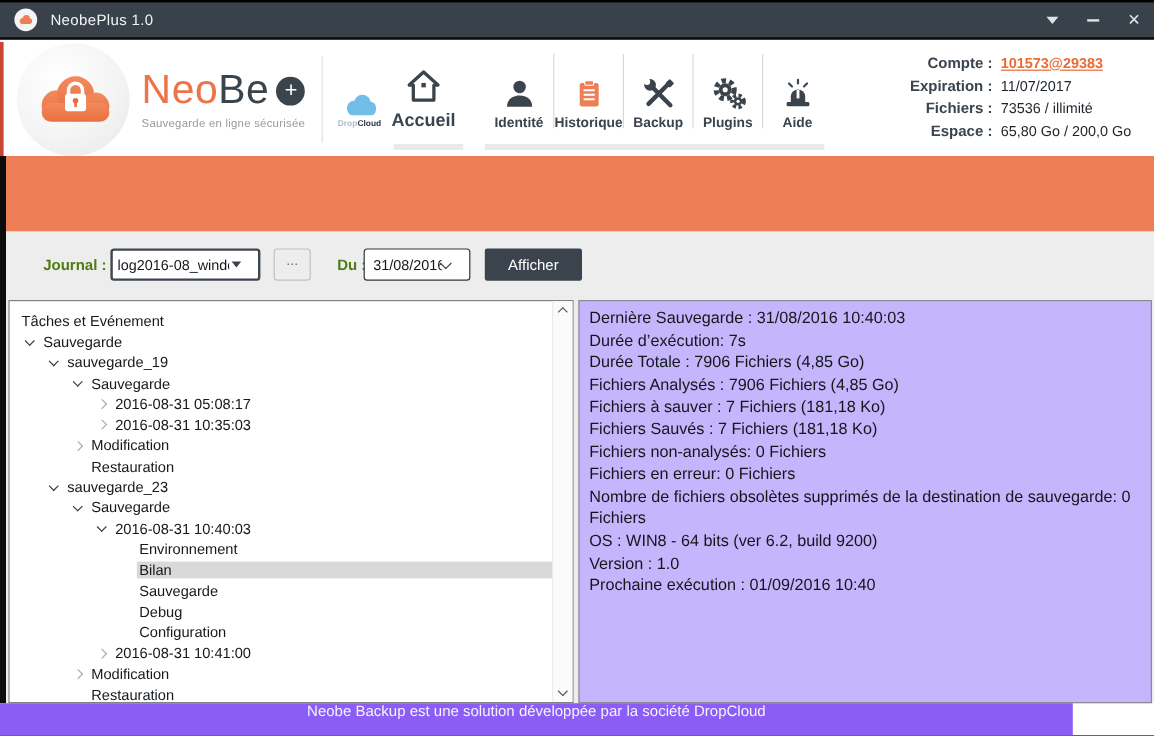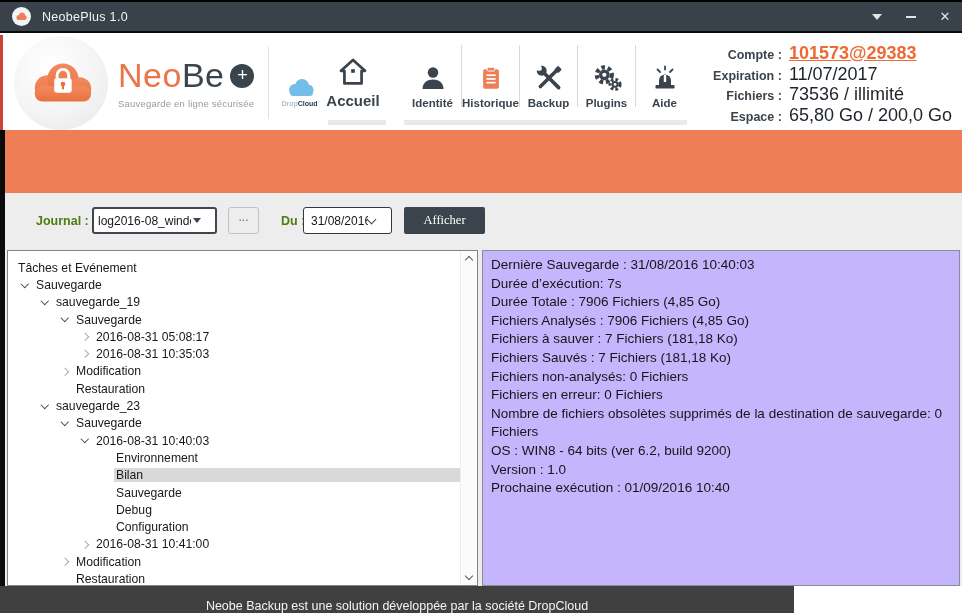--- a/index.html
+++ b/index.html
@@ -53,21 +53,21 @@
   .tb-group .tb-item{width:57px;}
   .tb-sep{width:1px;height:62px;background:#d9d9d9;margin-top:2px;}
   .tb-underline{position:absolute;height:5px;background:#e9e9e9;top:77px;}
   .tb-underline.short{left:10px;width:58px;}
   .tb-underline.long{left:86px;width:283px;}
 
   
   .account{position:absolute;right:10px;top:9px;}
   .acct-row{display:flex;align-items:baseline;line-height:18.5px;}
   .acct-label{width:90px;text-align:right;font-size:12.5px;font-weight:bold;color:#3B444C;}
-  .acct-value{margin-left:7px;font-size:18px;color:#1d242b;min-width:118px;}
+  .acct-value{margin-left:7px;font-size:12px;color:#1d242b;min-width:118px;}
   .acct-value.link{color:#ED6A35;font-weight:bold;text-decoration:underline;cursor:pointer;}
 
   
   .banner{position:absolute;left:0;top:130px;width:962px;height:63px;background:#EE7E55;}
   .left-strip{position:absolute;left:0;top:130px;width:5px;height:456px;background:#0b0b0b;z-index:5;}
 
   
   .controls{position:absolute;left:0;top:193px;width:962px;height:57px;background:#EDEDEE;}
   .ctl-label{position:absolute;font-size:12.5px;font-weight:bold;color:#4d7c0f;top:21px;}
   .ctl-label.journal{left:36px;}
@@ -81,21 +81,21 @@
   .date-combo .combo-value{width:64px;padding-left:7px;}
   .caret-down{width:0;height:0;border-left:4.5px solid transparent;border-right:4.5px solid transparent;
     border-top:5.5px solid #3B444C;margin-left:2px;}
   .chev-down-thin{width:7px;height:7px;border-right:1.5px solid #444;border-bottom:1.5px solid #444;
     transform:rotate(45deg);margin:-3px 4px 0 0;}
   .browse-btn{position:absolute;left:228px;top:14px;width:31px;height:27px;background:transparent;
     border:1px solid #b9c3cc;border-radius:3px;color:#5f7180;font-size:12px;line-height:10px;
     text-align:center;cursor:default;padding-bottom:8px;}
   .afficher-btn{position:absolute;left:404px;top:14px;width:81px;height:27px;background:#3B444C;
     color:#fff;font-size:12.5px;border:none;border-radius:2px;cursor:default;
-    font-family:Liberation Serif, serif;}
+    font-family:Liberation Sans, sans-serif;}
 
   
   .content{position:absolute;left:0;top:250px;width:962px;height:336px;background:#EDEDEE;}
   .tree-panel{position:absolute;left:7px;top:0;width:471px;height:336px;background:#fff;
     border:1px solid #7F8489;display:flex;}
   .tree{flex:1;padding-top:8px;font-size:12.2px;color:#16191C;overflow:hidden;}
   .tree-row{display:flex;align-items:center;height:17.3px;cursor:default;}
   .twisty{width:18px;display:flex;align-items:center;justify-content:center;flex:none;}
   .chev{display:inline-block;width:5.5px;height:5.5px;border-right:1.6px solid;border-bottom:1.6px solid;}
   .chev.open{border-color:#3c3c3c;transform:rotate(45deg);margin-top:-3px;}
@@ -106,22 +106,22 @@
   .scrollbar{width:17px;background:#FBFBFB;border-left:1px solid #ececec;display:flex;
     flex-direction:column;justify-content:space-between;align-items:center;padding:4px 0;}
   .sb-chev{width:6px;height:6px;border-right:1.5px solid #5a5a5a;border-bottom:1.5px solid #5a5a5a;}
   .sb-up{transform:rotate(-135deg);margin-top:2px;}
   .sb-down{transform:rotate(45deg);margin-bottom:2px;}
 
   .details-panel{position:absolute;left:482px;top:0;width:478px;height:336px;background:#c4b5fd;
     border:1px solid #888D92;padding:5px 8px;font-size:13.5px;color:#14171A;line-height:18.6px;}
 
   
-  .statusbar{position:absolute;left:0;top:586px;width:794px;height:27px;background:#404040;
-    display:flex;align-items:flex-end;justify-content:center;z-index:6;}
+  .statusbar{position:absolute;left:0;top:586px;width:894px;height:27px;background:#8b5cf6;
+    display:flex;align-items:flex-start;justify-content:center;z-index:6;}
   .status-text{color:#f2f4f5;font-size:12.5px;}
 </style>
 </head>
 <body>
 
 <div class="window">
 
   <div class="titlebar">
     <div class="app-badge">
       <svg width="13" height="9" viewBox="0 0 26 18">

